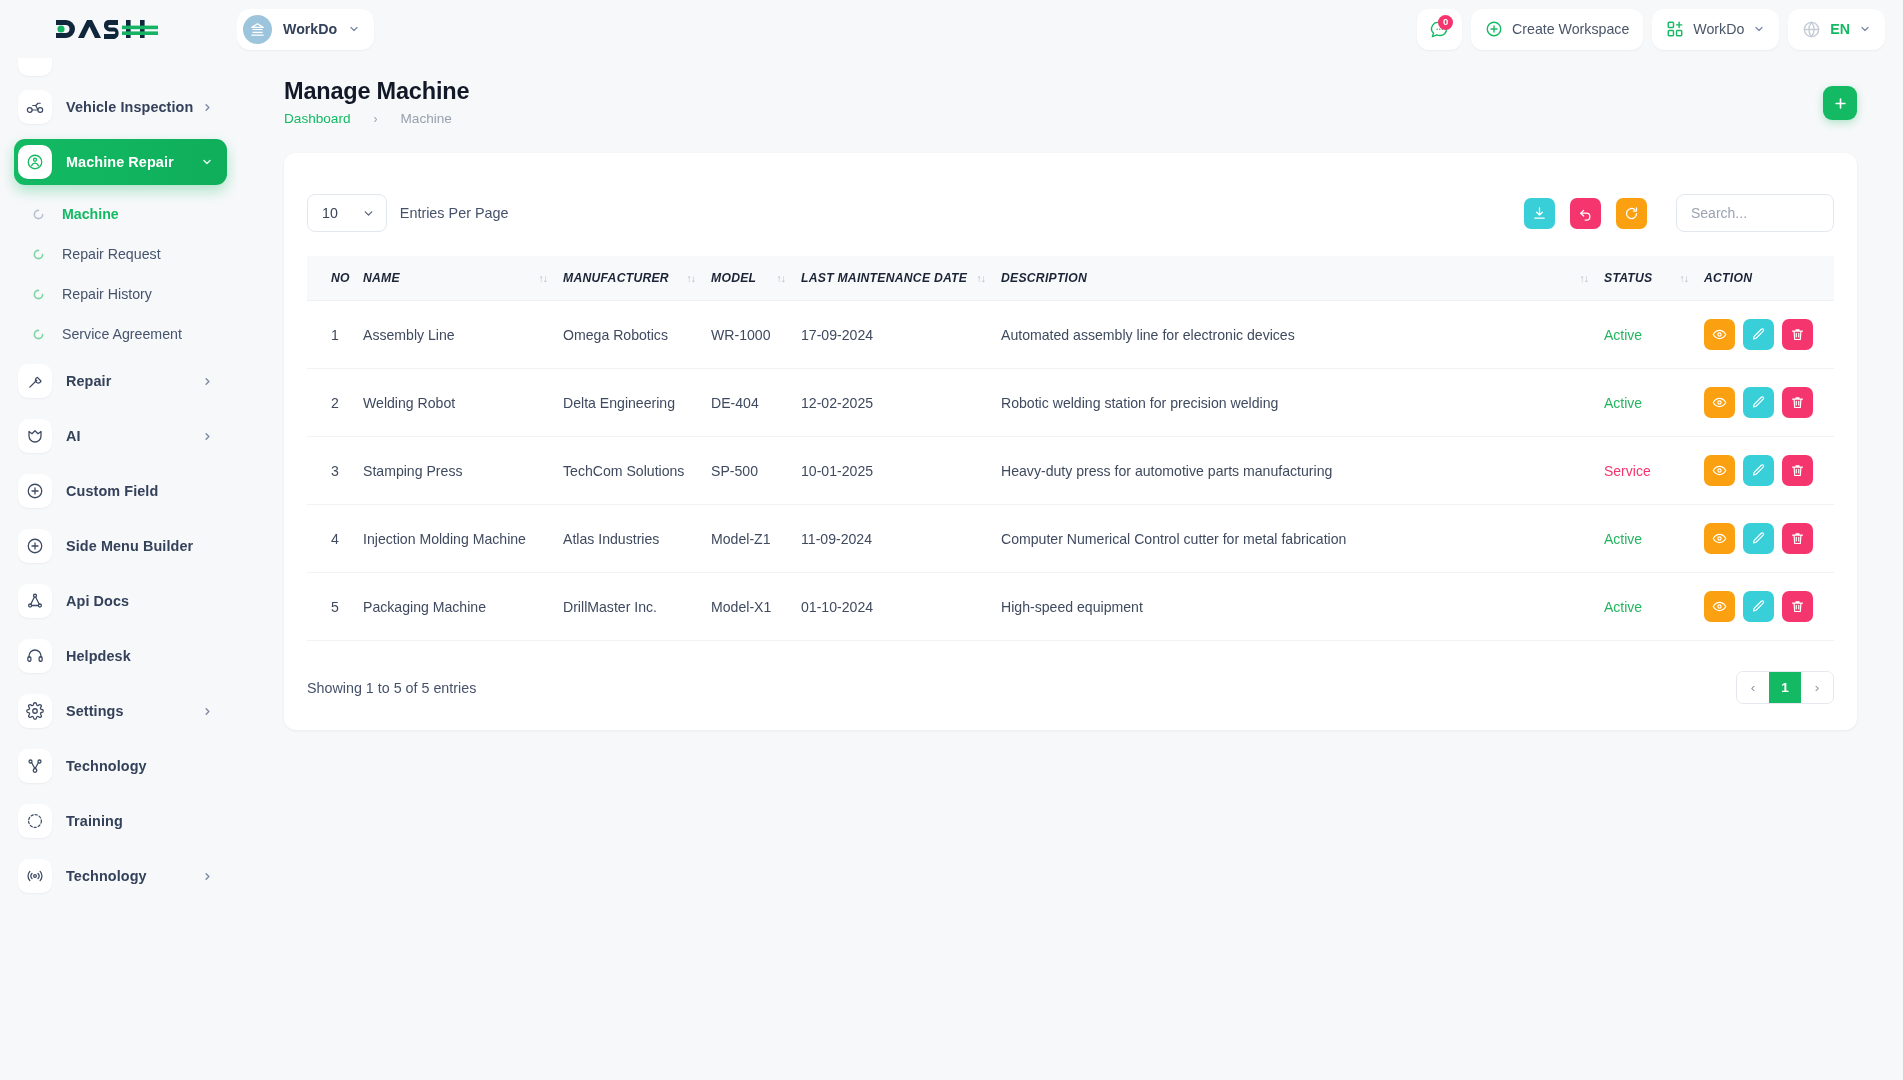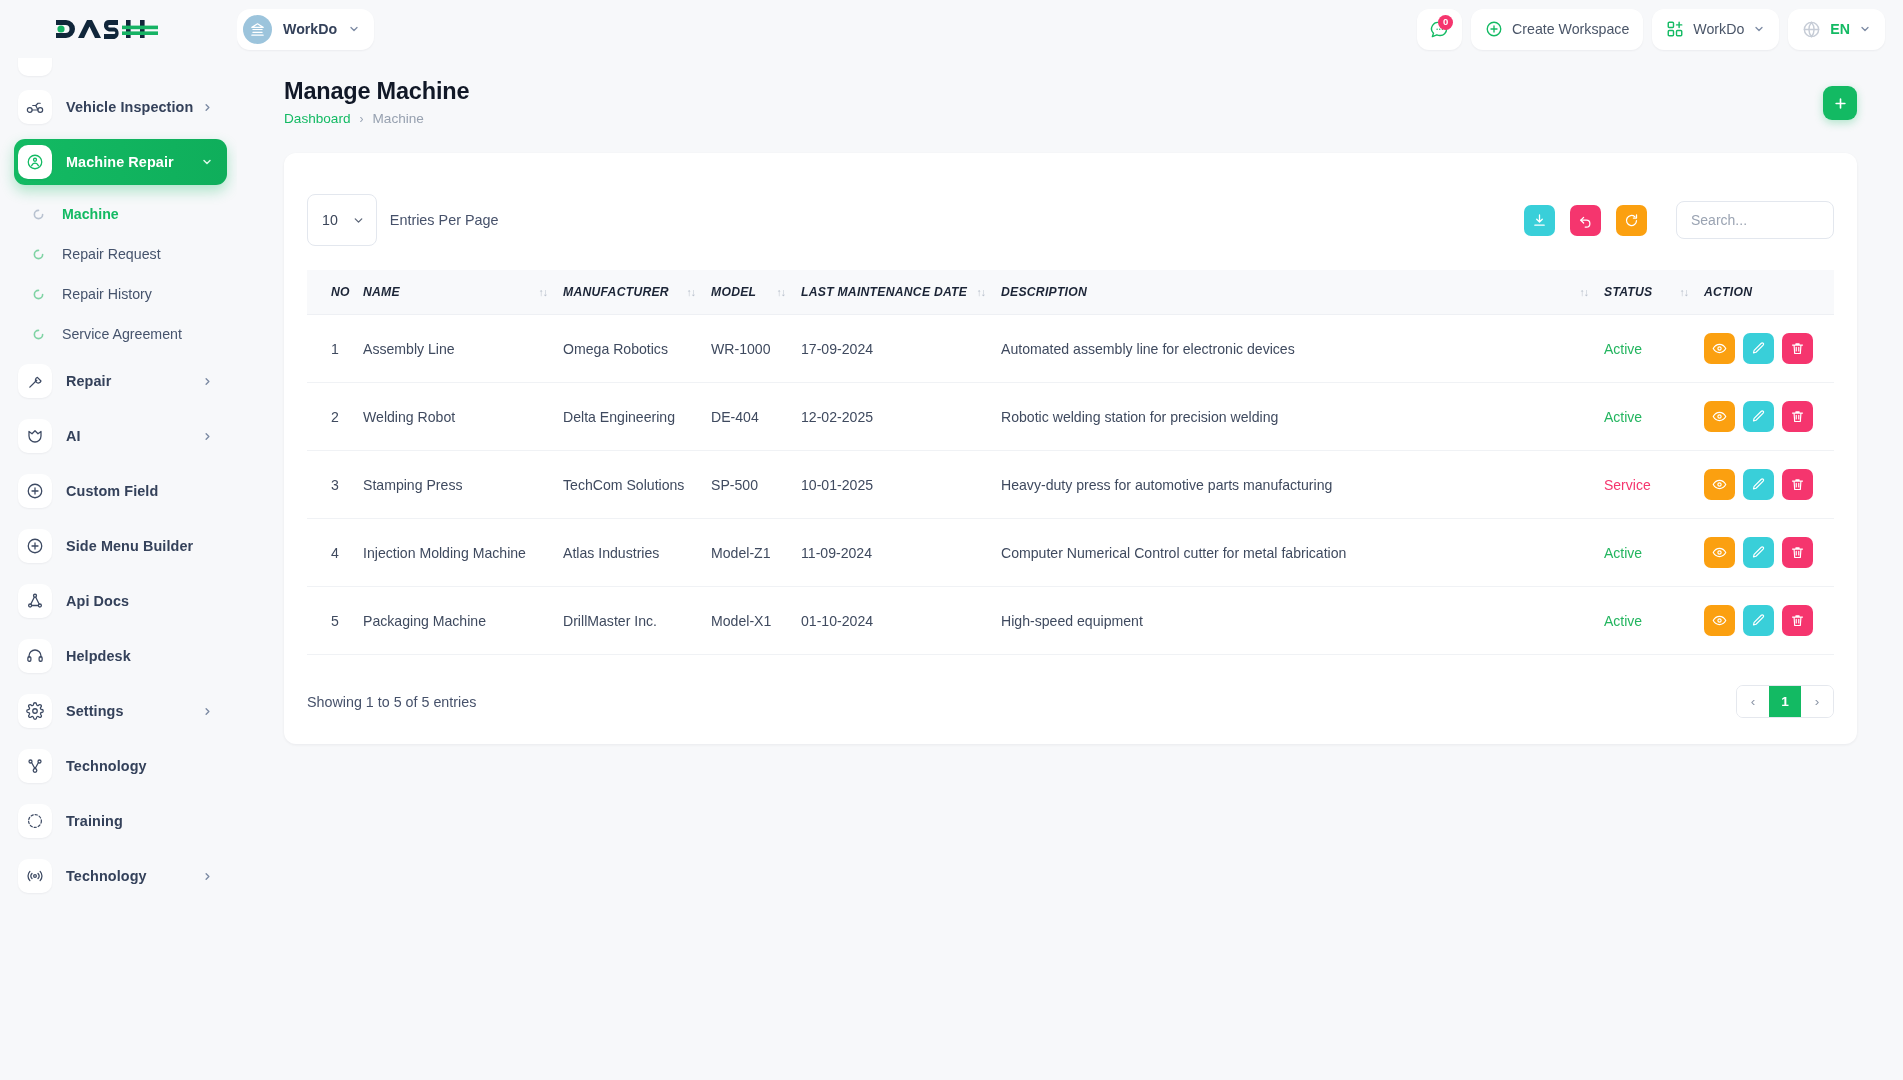--- a/index.html
+++ b/index.html
@@ -117,21 +117,21 @@
     display: flex; align-items: center; justify-content: center;
     padding: 0 3px; line-height: 1;
   }
 
   
   .page-head {
     padding: 20px 46px 0 47px;
     display: flex; align-items: flex-start; justify-content: space-between;
   }
   .page-title { font-size: 23.5px; font-weight: 700; color: #111827; letter-spacing: -.2px; }
-  .crumbs { display: flex; align-items: center; gap: 9px; margin-top: 6px; }
+  .crumbs { display: flex; align-items: center; gap: 23px; margin-top: 6px; }
   .crumb-link { font-size: 13.6px; color: #13ba63; font-weight: 500; cursor: pointer; }
   .crumb-sep { font-size: 12px; color: #9aa5b5; }
   .crumb-cur { font-size: 13.6px; color: #97a1b0; font-weight: 500; }
   .add-btn {
     width: 34px; height: 34px; border-radius: 9px;
     background: #13ba63; border: none; cursor: pointer;
     display: flex; align-items: center; justify-content: center;
     box-shadow: 0 3px 8px rgba(19,186,99,.3);
     margin-top: 8px;
   }
@@ -142,23 +142,23 @@
     background: #ffffff; border-radius: 12px;
     box-shadow: 0 1px 3px rgba(16,24,40,.06);
     padding: 24px 23px 26px 23px;
   }
   .card-tools {
     display: flex; align-items: center; justify-content: space-between;
     padding: 17px 0 0 0;
   }
   .entries-left { display: flex; align-items: center; gap: 13px; }
   .sel-box {
-    display: flex; align-items: center; gap: 14px;
+    display: flex; align-items: center; gap: 24px;
     border: 1px solid #e3e7ee; border-radius: 8px;
-    height: 52px; padding: 0 11px 0 14px; cursor: pointer; background: #fff;
+    height: 38px; padding: 0 11px 0 14px; cursor: pointer; background: #fff;
   }
   .sel-val { font-size: 14.2px; color: #3b4559; }
   .entries-lbl { font-size: 14.4px; color: #46516a; }
 
   .tools-right { display: flex; align-items: center; gap: 15px; }
   .tool-btn {
     width: 31px; height: 31px; border-radius: 7px; border: none;
     display: flex; align-items: center; justify-content: center; cursor: pointer;
   }
   .tool-cyan { background: #39cfd9; }

